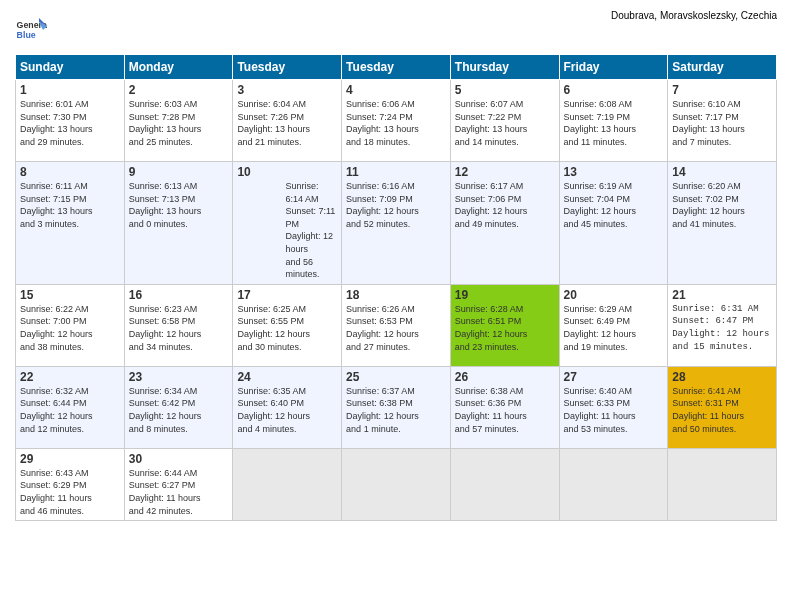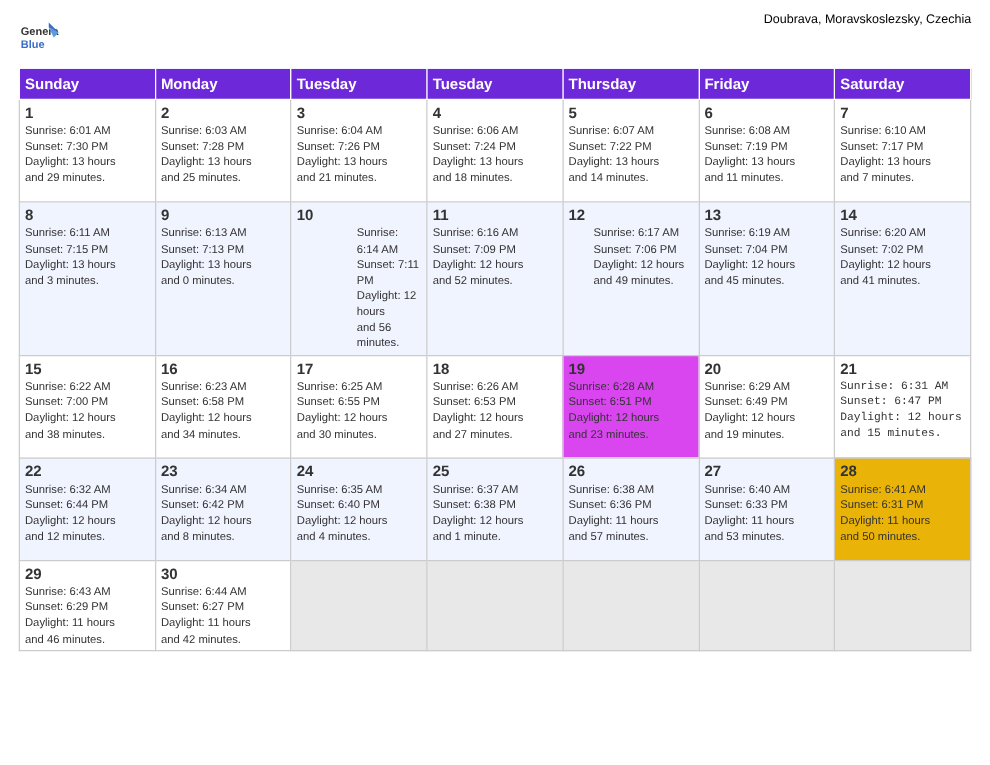--- a/index.html
+++ b/index.html
@@ -67,21 +67,21 @@
       background: #fff;
     }
     .calendar tr:nth-child(even) td {
       background: #f0f4ff;
     }
     .calendar tr:nth-child(odd) td {
       background: #fff;
     }
     
     .calendar thead tr td, .calendar thead tr th {
-      background: #6d28d9;
+      background: #0369a1;
     }
     .day-num {
       font-size: 12px;
       font-weight: bold;
       color: #333;
       display: block;
       margin-bottom: 1px;
     }
     .day-info {
       font-size: 9px;
@@ -201,21 +201,21 @@
           </td>
           <td style="background: rgb(240, 244, 255);">
             <span class="day-num">11</span>
             <div class="day-info" style="white-space: pre-line;">Sunrise: 6:16 AM
 Sunset: 7:09 PM
 Daylight: 12 hours
 and 52 minutes.</div>
           </td>
           <td style="background: rgb(240, 244, 255);">
             <span class="day-num">12</span>
-            <div class="day-info" style="white-space: pre-line; margin-left: 20px;">Sunrise: 6:17 AM
+            <div class="day-info" style="white-space: pre-line;">Sunrise: 6:17 AM
 Sunset: 7:06 PM
 Daylight: 12 hours
 and 49 minutes.</div>
           </td>
           <td style="background: rgb(240, 244, 255);">
             <span class="day-num">13</span>
             <div class="day-info" style="white-space: pre-line;">Sunrise: 6:19 AM
 Sunset: 7:04 PM
 Daylight: 12 hours
 and 45 minutes.</div>
@@ -250,21 +250,21 @@
 Daylight: 12 hours
 and 30 minutes.</div>
           </td>
           <td style="background: rgb(255, 255, 255);">
             <span class="day-num">18</span>
             <div class="day-info" style="white-space: pre-line;">Sunrise: 6:26 AM
 Sunset: 6:53 PM
 Daylight: 12 hours
 and 27 minutes.</div>
           </td>
-          <td style="background: #d946ef;">
+          <td style="background: #84cc16;">
             <span class="day-num">19</span>
             <div class="day-info" style="white-space: pre-line;">Sunrise: 6:28 AM
 Sunset: 6:51 PM
 Daylight: 12 hours
 and 23 minutes.</div>
           </td>
           <td style="background: rgb(255, 255, 255);">
             <span class="day-num">20</span>
             <div class="day-info" style="white-space: pre-line;">Sunrise: 6:29 AM
 Sunset: 6:49 PM

